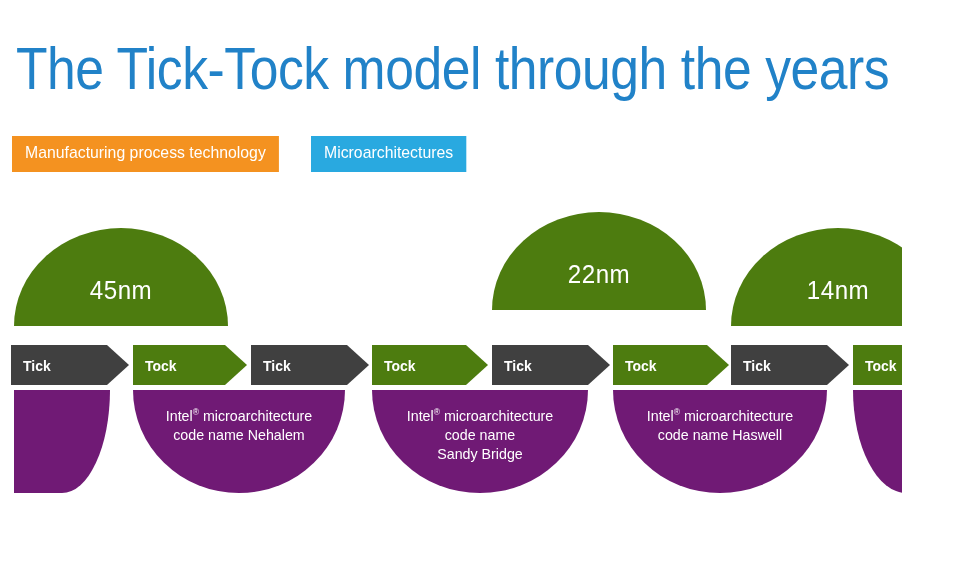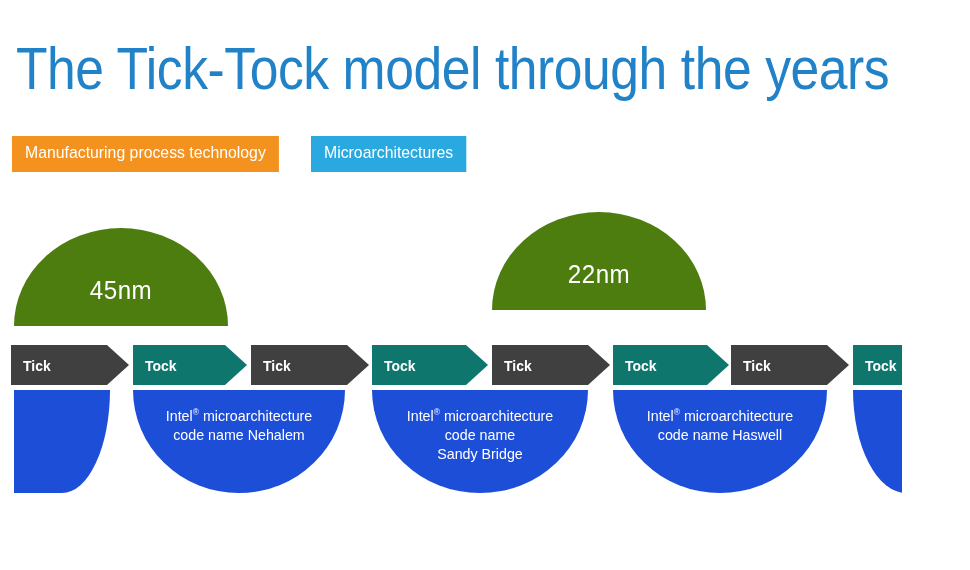--- a/index.html
+++ b/index.html
@@ -83,21 +83,21 @@
     text-align: center;
     color: #ffffff;
     font-size: 26px;
     line-height: 28px;
     letter-spacing: 0.5px;
     transform: scaleX(0.93);
   }
 
   
   .node-bottom {
-    background: #1d4ed8;
+    background: #701a75;
     border-bottom-left-radius: 50% 100%;
     border-bottom-right-radius: 50% 100%;
   }
   .node-bottom.clip-left  { border-bottom-left-radius: 0; }
   .node-bottom.clip-right { border-bottom-right-radius: 0; }
   .node-bottom .node-label {
     position: absolute;
     left: 6px;
     right: 6px;
     top: 16px;
@@ -113,21 +113,21 @@
     line-height: 0;
   }
 
   
   .arrow {
     position: absolute;
     height: 40px;
     clip-path: polygon(0 0, calc(100% - 22px) 0, 100% 50%, calc(100% - 22px) 100%, 0 100%);
   }
   .arrow.tick { background: #404040; }
-  .arrow.tock { background: #0f766e; }
+  .arrow.tock { background: #4d7c0f; }
   .arrow .arrow-label {
     position: absolute;
     left: 12px;
     top: 50%;
     transform: translateY(-50%) scaleX(0.93);
     transform-origin: left center;
     color: #ffffff;
     font-size: 15px;
     font-weight: bold;
     white-space: nowrap;
@@ -149,20 +149,23 @@
     </div>
   </div>
 
   <div id="diagram">
 
     <div class="node-top" style="left:14px;top:228px;width:214px;height:98px;">
       <div class="node-label">45nm</div>
     </div>
     <div class="node-top" style="left:492px;top:212px;width:214px;height:98px;">
       <div class="node-label">22nm</div>
+    </div>
+    <div class="node-top" style="left:731px;top:228px;width:214px;height:98px;">
+      <div class="node-label">14nm</div>
     </div>
 
     <div class="arrow tick" style="left:11px;top:345px;width:118px;">
       <span class="arrow-label">Tick</span>
     </div>
     <div class="arrow tock" style="left:133px;top:345px;width:114px;">
       <span class="arrow-label">Tock</span>
     </div>
     <div class="arrow tick" style="left:251px;top:345px;width:118px;">
       <span class="arrow-label">Tick</span>

